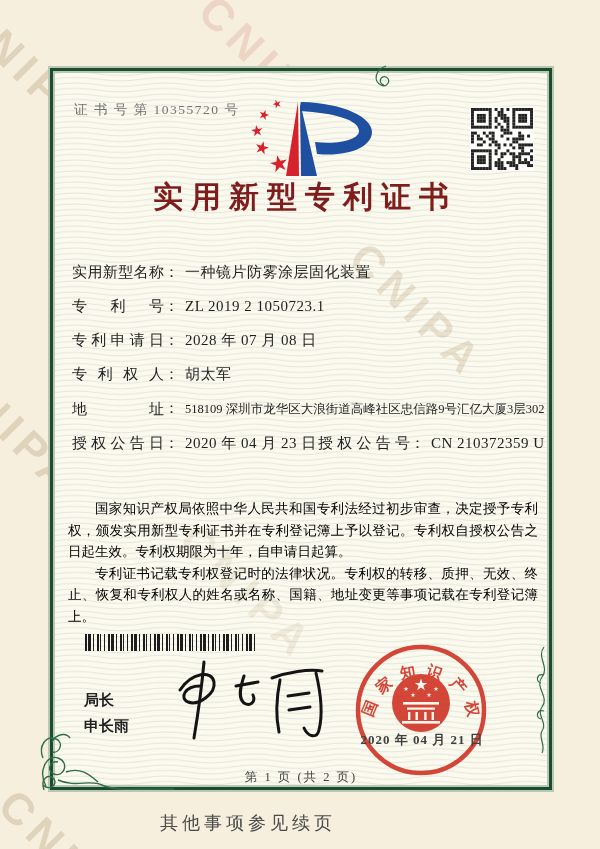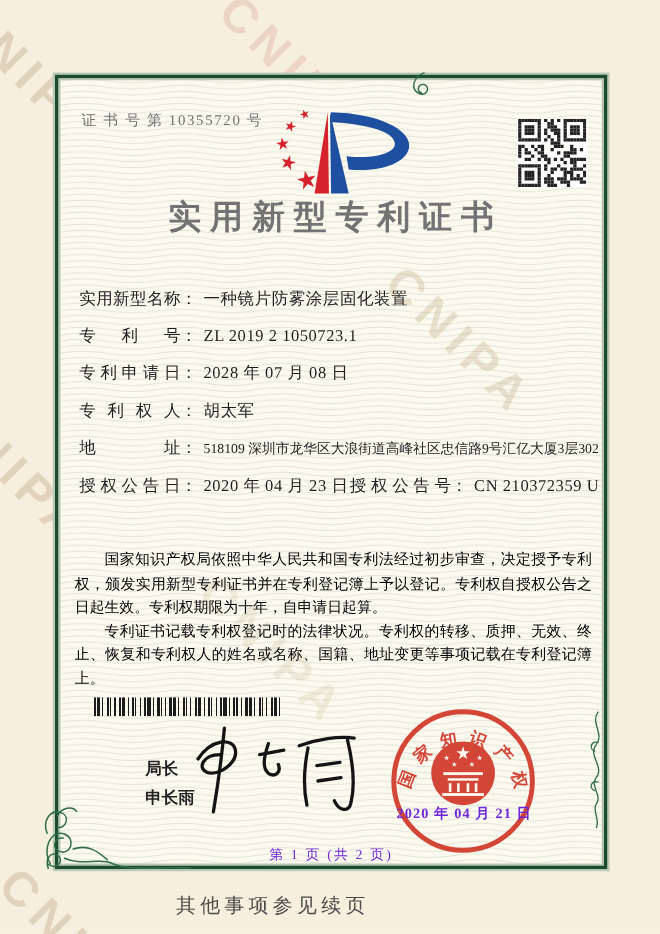--- a/index.html
+++ b/index.html
@@ -11,43 +11,43 @@
   .wm-out{color:rgba(176,152,118,.32);z-index:0;}
   .wm-in{color:rgba(180,158,120,.28);z-index:1;}
   .frame{position:absolute;left:50px;top:68px;width:496px;height:716px;border:3px solid #1d4b30;
          box-shadow:0 0 0 2px #b7c9b2, inset 0 0 0 2px #b7c9b2;z-index:1;}
   .waves{position:absolute;left:53px;top:71px;z-index:0;}
   .content{position:absolute;inset:0;z-index:2;}
   .cert-no{position:absolute;left:74px;top:101px;font-size:13.5px;letter-spacing:1.5px;color:#737373;}
   .logo{position:absolute;left:245px;top:98px;}
   .qr{position:absolute;left:470px;top:107px;background:#fdfdfb;padding:1px;}
   .title{position:absolute;left:50px;top:177px;width:502px;text-align:center;font-size:30px;
-         font-weight:700;letter-spacing:8px;text-indent:8px;color:#737373;}
+         font-weight:700;letter-spacing:8px;text-indent:8px;color:#7f1d1d;}
   .fields{position:absolute;left:72px;top:262px;width:462px;font-size:15px;}
   .fieldrow{line-height:21px;margin-bottom:13px;white-space:nowrap;}
   .ljust{display:inline-block;width:92px;text-align:justify;text-align-last:justify;vertical-align:bottom;}
   .colon{margin-right:6px;}
   .fval{letter-spacing:.5px;}
   .fval-addr{font-size:12.5px;letter-spacing:0;}
   .pair{display:inline-block;width:246px;}
   .paras{position:absolute;left:68px;top:498px;width:470px;font-size:13.5px;line-height:21.5px;
          text-align:justify;color:#000000;}
   .paras p{margin:0;text-indent:2em;}
   .barcode{position:absolute;left:85px;top:634px;width:172px;height:17px;
     background:repeating-linear-gradient(90deg,#1c1c1c 0 2px,rgba(0,0,0,0) 2px 3px,#1c1c1c 3px 6px,
     rgba(0,0,0,0) 6px 8px,#1c1c1c 8px 9px,rgba(0,0,0,0) 9px 12px,#1c1c1c 12px 14px,rgba(0,0,0,0) 14px 15px,
     #1c1c1c 15px 16px,rgba(0,0,0,0) 16px 19px,#1c1c1c 19px 20px,rgba(0,0,0,0) 20px 23px);}
   .director{position:absolute;left:84px;top:687px;font-family:"Liberation Sans","DejaVu Sans",sans-serif;
-            font-weight:600;font-size:15px;color:#222;line-height:26px;margin-left:48px;}
+            font-weight:600;font-size:15px;color:#222;line-height:26px;}
   .signature{position:absolute;left:152px;top:656px;}
   .seal{position:absolute;left:351px;top:640px;opacity:.93;}
   .seal-date{position:absolute;left:352px;top:731px;width:140px;text-align:center;font-size:13px;
-             font-weight:700;color:#6d28d9;letter-spacing:1px;}
+             font-weight:700;color:#404040;letter-spacing:1px;}
   .page-num{position:absolute;left:50px;top:769px;width:502px;text-align:center;font-size:12.5px;
-            letter-spacing:2px;color:#6d28d9;}
+            letter-spacing:2px;color:#404040;}
   .cont-note{position:absolute;left:0;top:811px;width:496px;text-align:center;font-size:18px;
              letter-spacing:4px;color:#4a4a4a;}
   .flourish{position:absolute;z-index:2;}
 </style>
 </head>
 <body>
 
 <svg width="0" height="0" style="position:absolute">
   <defs>
     <path id="star5" d="M0,-1 L0.2245,-0.309 0.951,-0.309 0.3633,0.118 0.5878,0.809 0,0.382 -0.5878,0.809 -0.3633,0.118 -0.951,-0.309 -0.2245,-0.309 Z"></path>

